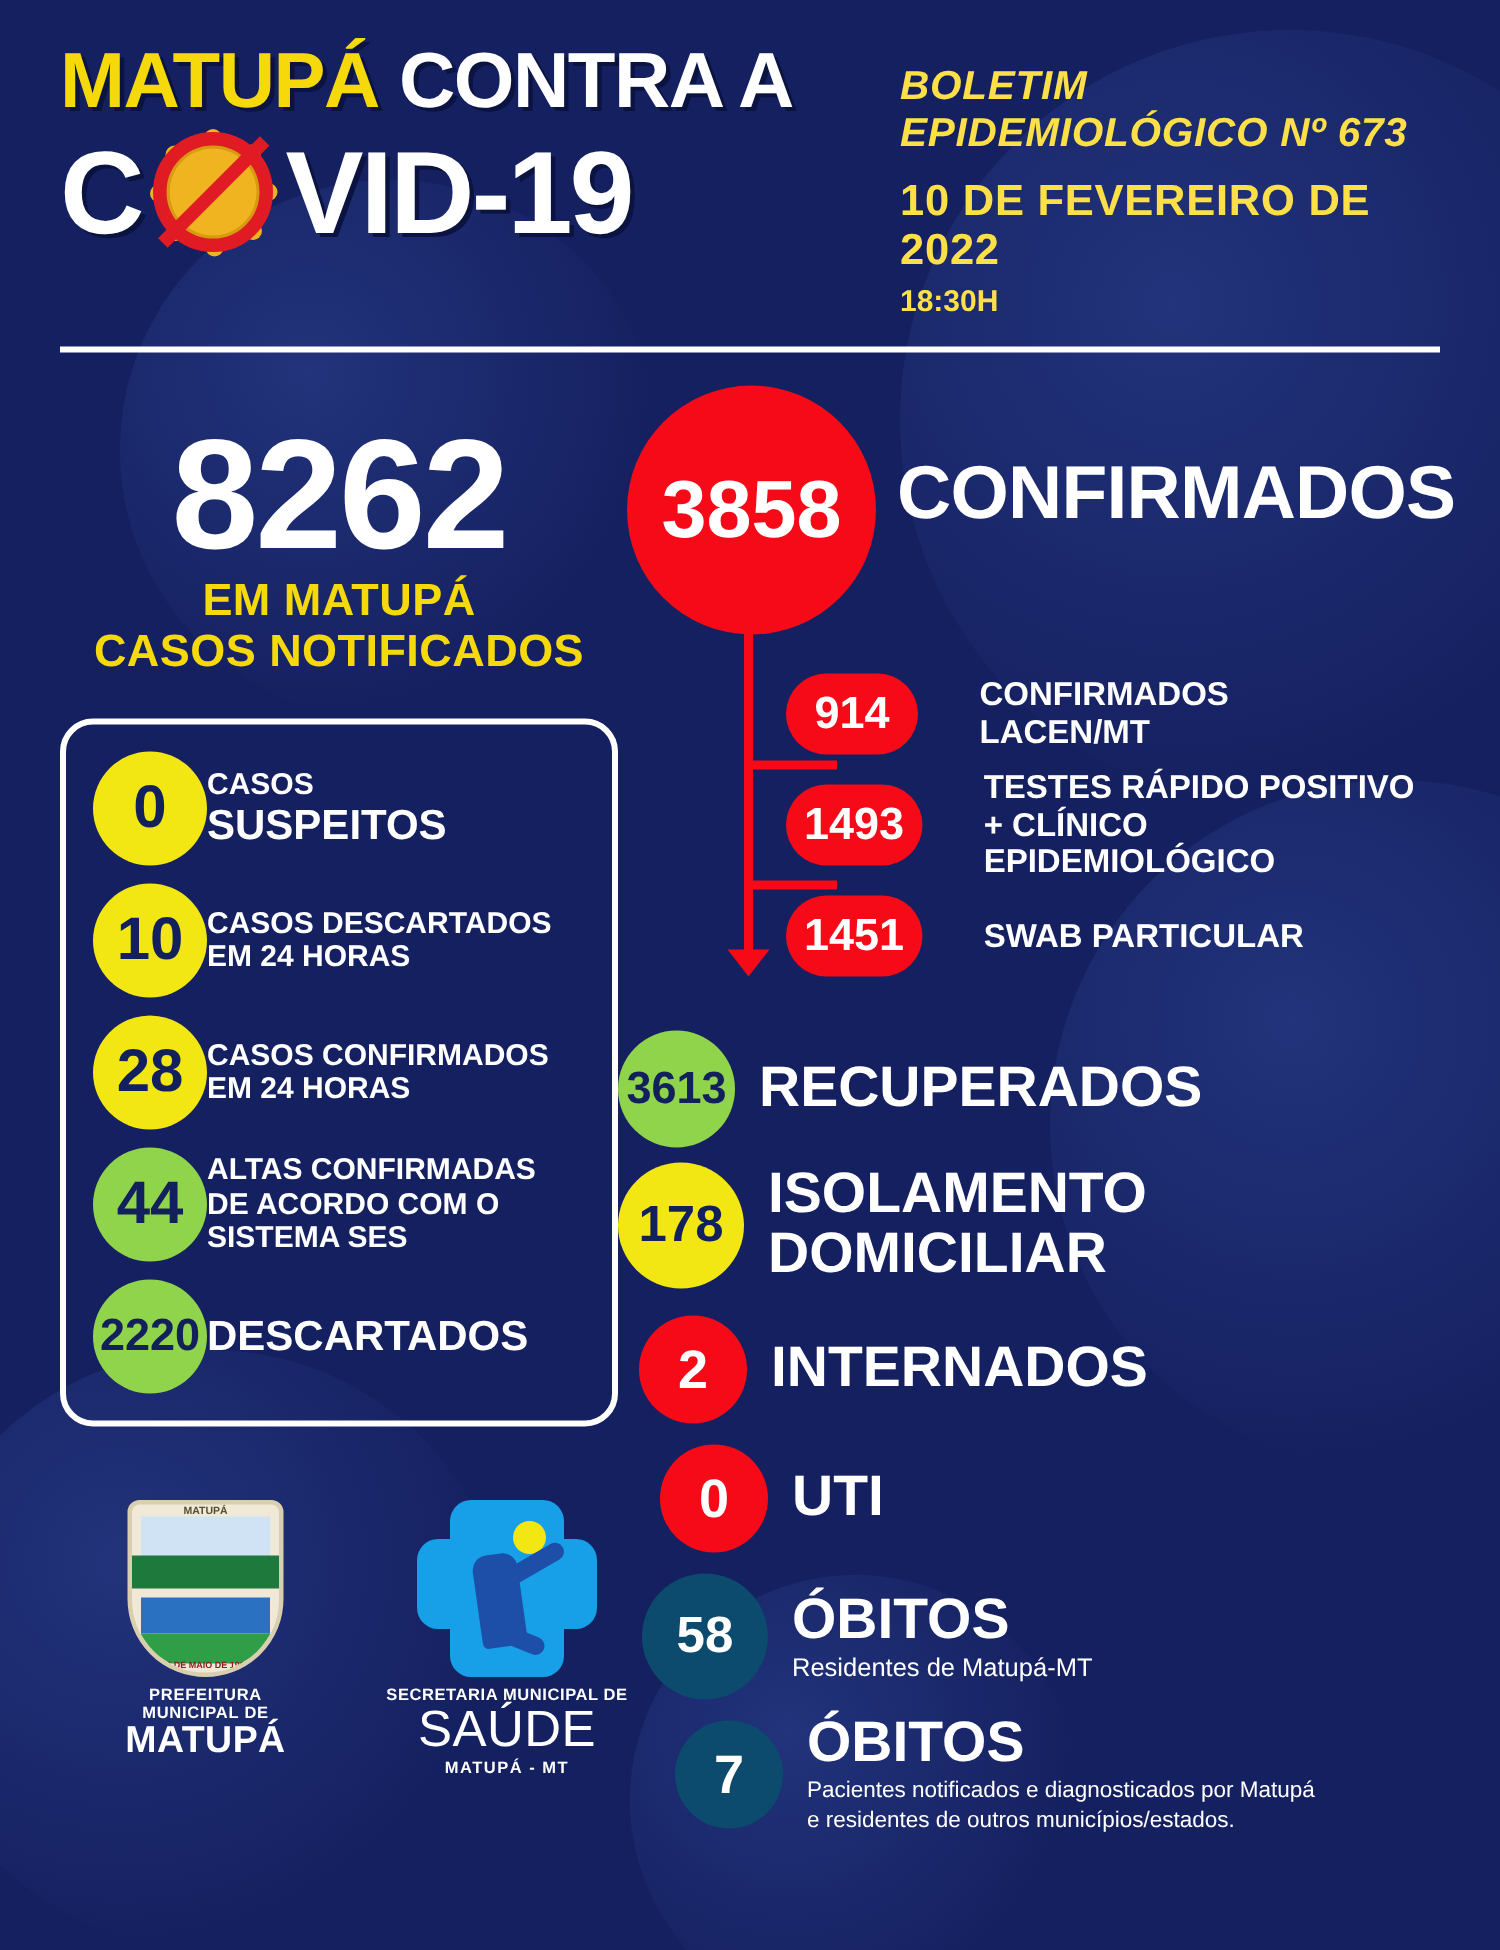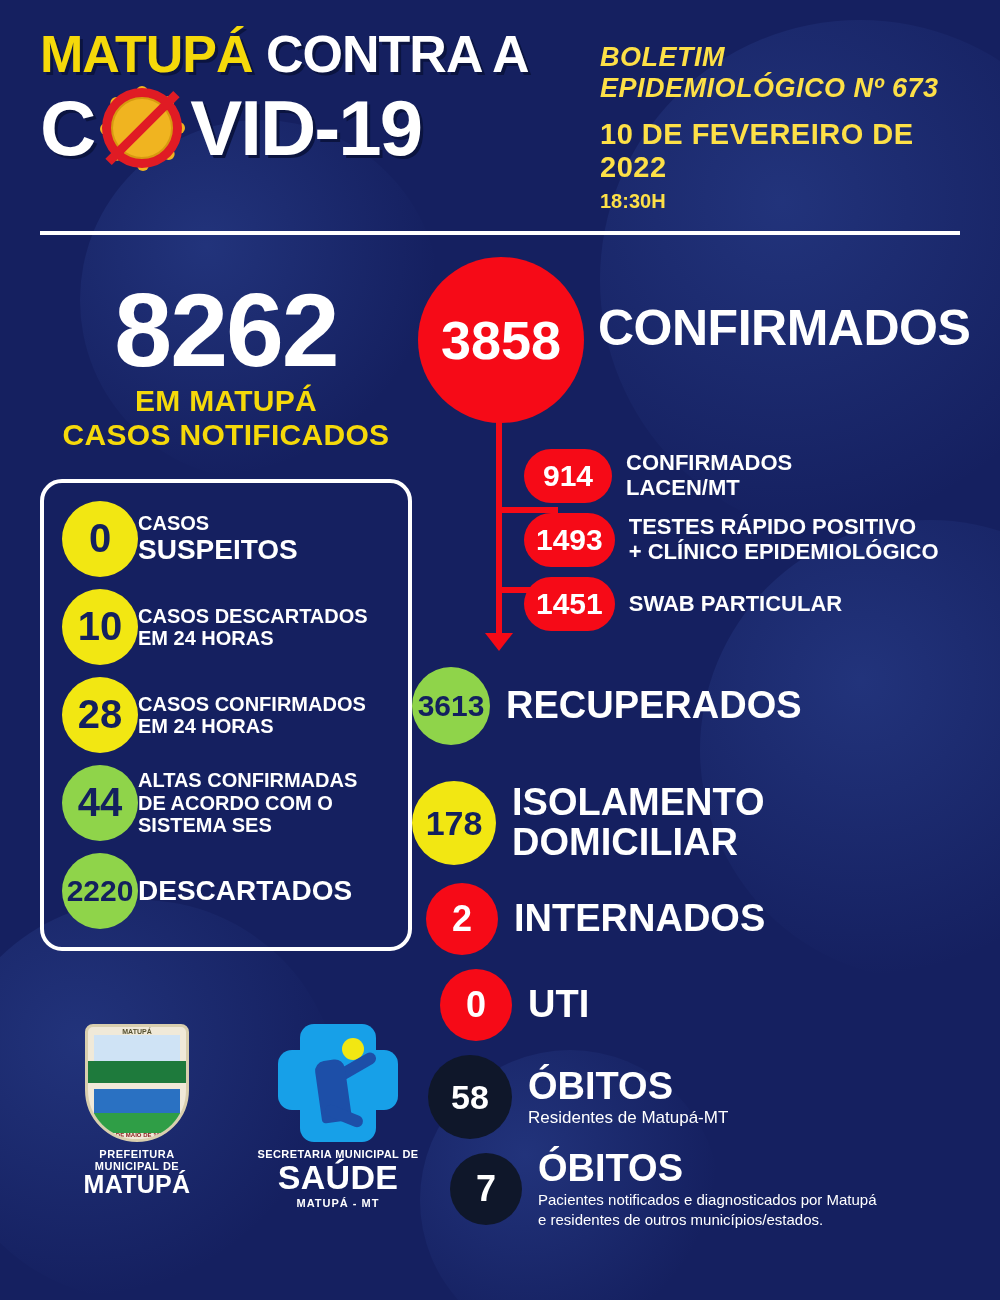--- a/index.html
+++ b/index.html
@@ -96,21 +96,21 @@
   }
   .box-row { display:flex; align-items:center; margin-bottom:12px; }
   .box-row:last-child { margin-bottom:0; }
   .circle {
     border-radius:50%; display:flex; align-items:center; justify-content:center;
     font-weight:bold; flex-shrink:0;
   }
   .c-yellow { background:#f2e712; color:#13205e; }
   .c-green  { background:#8fd44a; color:#13205e; }
   .c-red    { background:#f60a17; color:#ffffff; }
-  .c-black  { background:#0f172a; color:#ffffff; }
+  .c-black  { background:#0c4a6e; color:#ffffff; }
 
   .box .circle { width:76px; height:76px; font-size:40px; }
   .box .circle.small-txt { font-size:30px; }
   .box-label {
     margin-left:0; color:#ffffff; font-weight:bold;
     font-size:20px; line-height:1.12;
   }
   .box-label .big { font-size:28px; display:block; }
 
   
@@ -130,21 +130,21 @@
     position:absolute; left:84px; top:148px; width:6px; height:230px;
     background:#f60a17;
   }
   .arrow .head {
     position:absolute; left:-11px; bottom:-16px;
     width:0; height:0; border-left:14px solid transparent;
     border-right:14px solid transparent; border-top:18px solid #f60a17;
   }
   .connector { position:absolute; background:#f60a17; height:6px; }
 
-  .sub-row { display:flex; align-items:center; margin-bottom:10px; position:relative; }
+  .sub-row { display:flex; align-items:center; margin-bottom:10px; position:relative;gap:27px; }
   .sub-row .pill {
     min-width:88px; height:54px; border-radius:30px; background:#f60a17;
     color:#fff; font-weight:bold; font-size:30px;
     display:flex; align-items:center; justify-content:center; padding:0 12px;
     flex-shrink:0;
   }
   .sub-row .txt {
     margin-left:14px; color:#ffffff; font-weight:bold; font-size:22px; line-height:1.12;
   }
   .sub-list { margin-left:112px; padding-top:12px; }
@@ -159,21 +159,21 @@
   }
   .stat-row .stat-label .sub2 {
     display:block; font-size:15px; font-weight:normal; margin-top:2px; line-height:1.2;
   }
 
   .rec-row .circle { width:78px; height:78px; font-size:30px; }
   .small-circle { width:72px !important; height:72px !important; font-size:36px !important; }
 
   
   .footer {
-    position:absolute; left:40px; top:1024px; width:420px;
+    position:absolute; left:40px; top:1000px; width:420px;
     display:flex; align-items:flex-start; justify-content:center; gap:36px;
   }
   .crest { width:140px; text-align:center; }
   .crest .shield {
     width:104px; height:118px; margin:0 auto;
     background:#f0e9d8; border:3px solid #d9cfae;
     border-radius:8px 8px 52px 52px; position:relative; overflow:hidden;
   }
   .crest .shield .band {
     position:absolute; left:0; right:0; top:34px; height:22px; background:#1e7a3c;
@@ -219,21 +219,21 @@
   }
   .health .person-arm {
     position:absolute; left:58px; top:36px; width:42px; height:12px;
     background:#1d4fa8; border-radius:8px; z-index:3; transform:rotate(-30deg);
   }
   .health .person-leg {
     position:absolute; left:46px; top:86px; width:40px; height:12px;
     background:#1d4fa8; border-radius:8px; z-index:3; transform:rotate(22deg);
   }
   .health .h-small { color:#fff; font-size:11px; font-weight:bold; margin-top:6px; letter-spacing:0.4px; }
-  .health .h-big { color:#fff; font-size:34px; font-weight:bold; line-height:1; letter-spacing:0.3px; }
+  .health .h-big { color:#fff; font-size:34px; font-weight:normal; line-height:1; letter-spacing:0.3px; }
   .health .h-sub { color:#fff; font-size:11px; font-weight:bold; margin-top:3px; letter-spacing:1px; }
 </style>
 </head>
 <body>
 
 <div class="bg-deco">
   <div class="blob b1"></div>
   <div class="blob b2"></div>
   <div class="blob b3"></div>
   <div class="blob b4"></div>
@@ -366,21 +366,21 @@
             <div>SWAB PARTICULAR</div>
           </div>
         </div>
       </div>
 
       <div class="stat-row rec-row" style="margin-top:36px;">
         <div class="circle c-green">3613</div>
         <div class="stat-label">RECUPERADOS</div>
       </div>
 
-      <div class="stat-row" style="margin-top:36px;">
+      <div class="stat-row" style="margin-top:10px;">
         <div class="circle c-yellow">178</div>
         <div class="stat-label">
           <div>ISOLAMENTO</div>
           <div>DOMICILIAR</div>
         </div>
       </div>
 
       <div class="stat-row" style="margin-top:18px; margin-left:14px;">
         <div class="circle c-red small-circle">2</div>
         <div class="stat-label">INTERNADOS</div>

